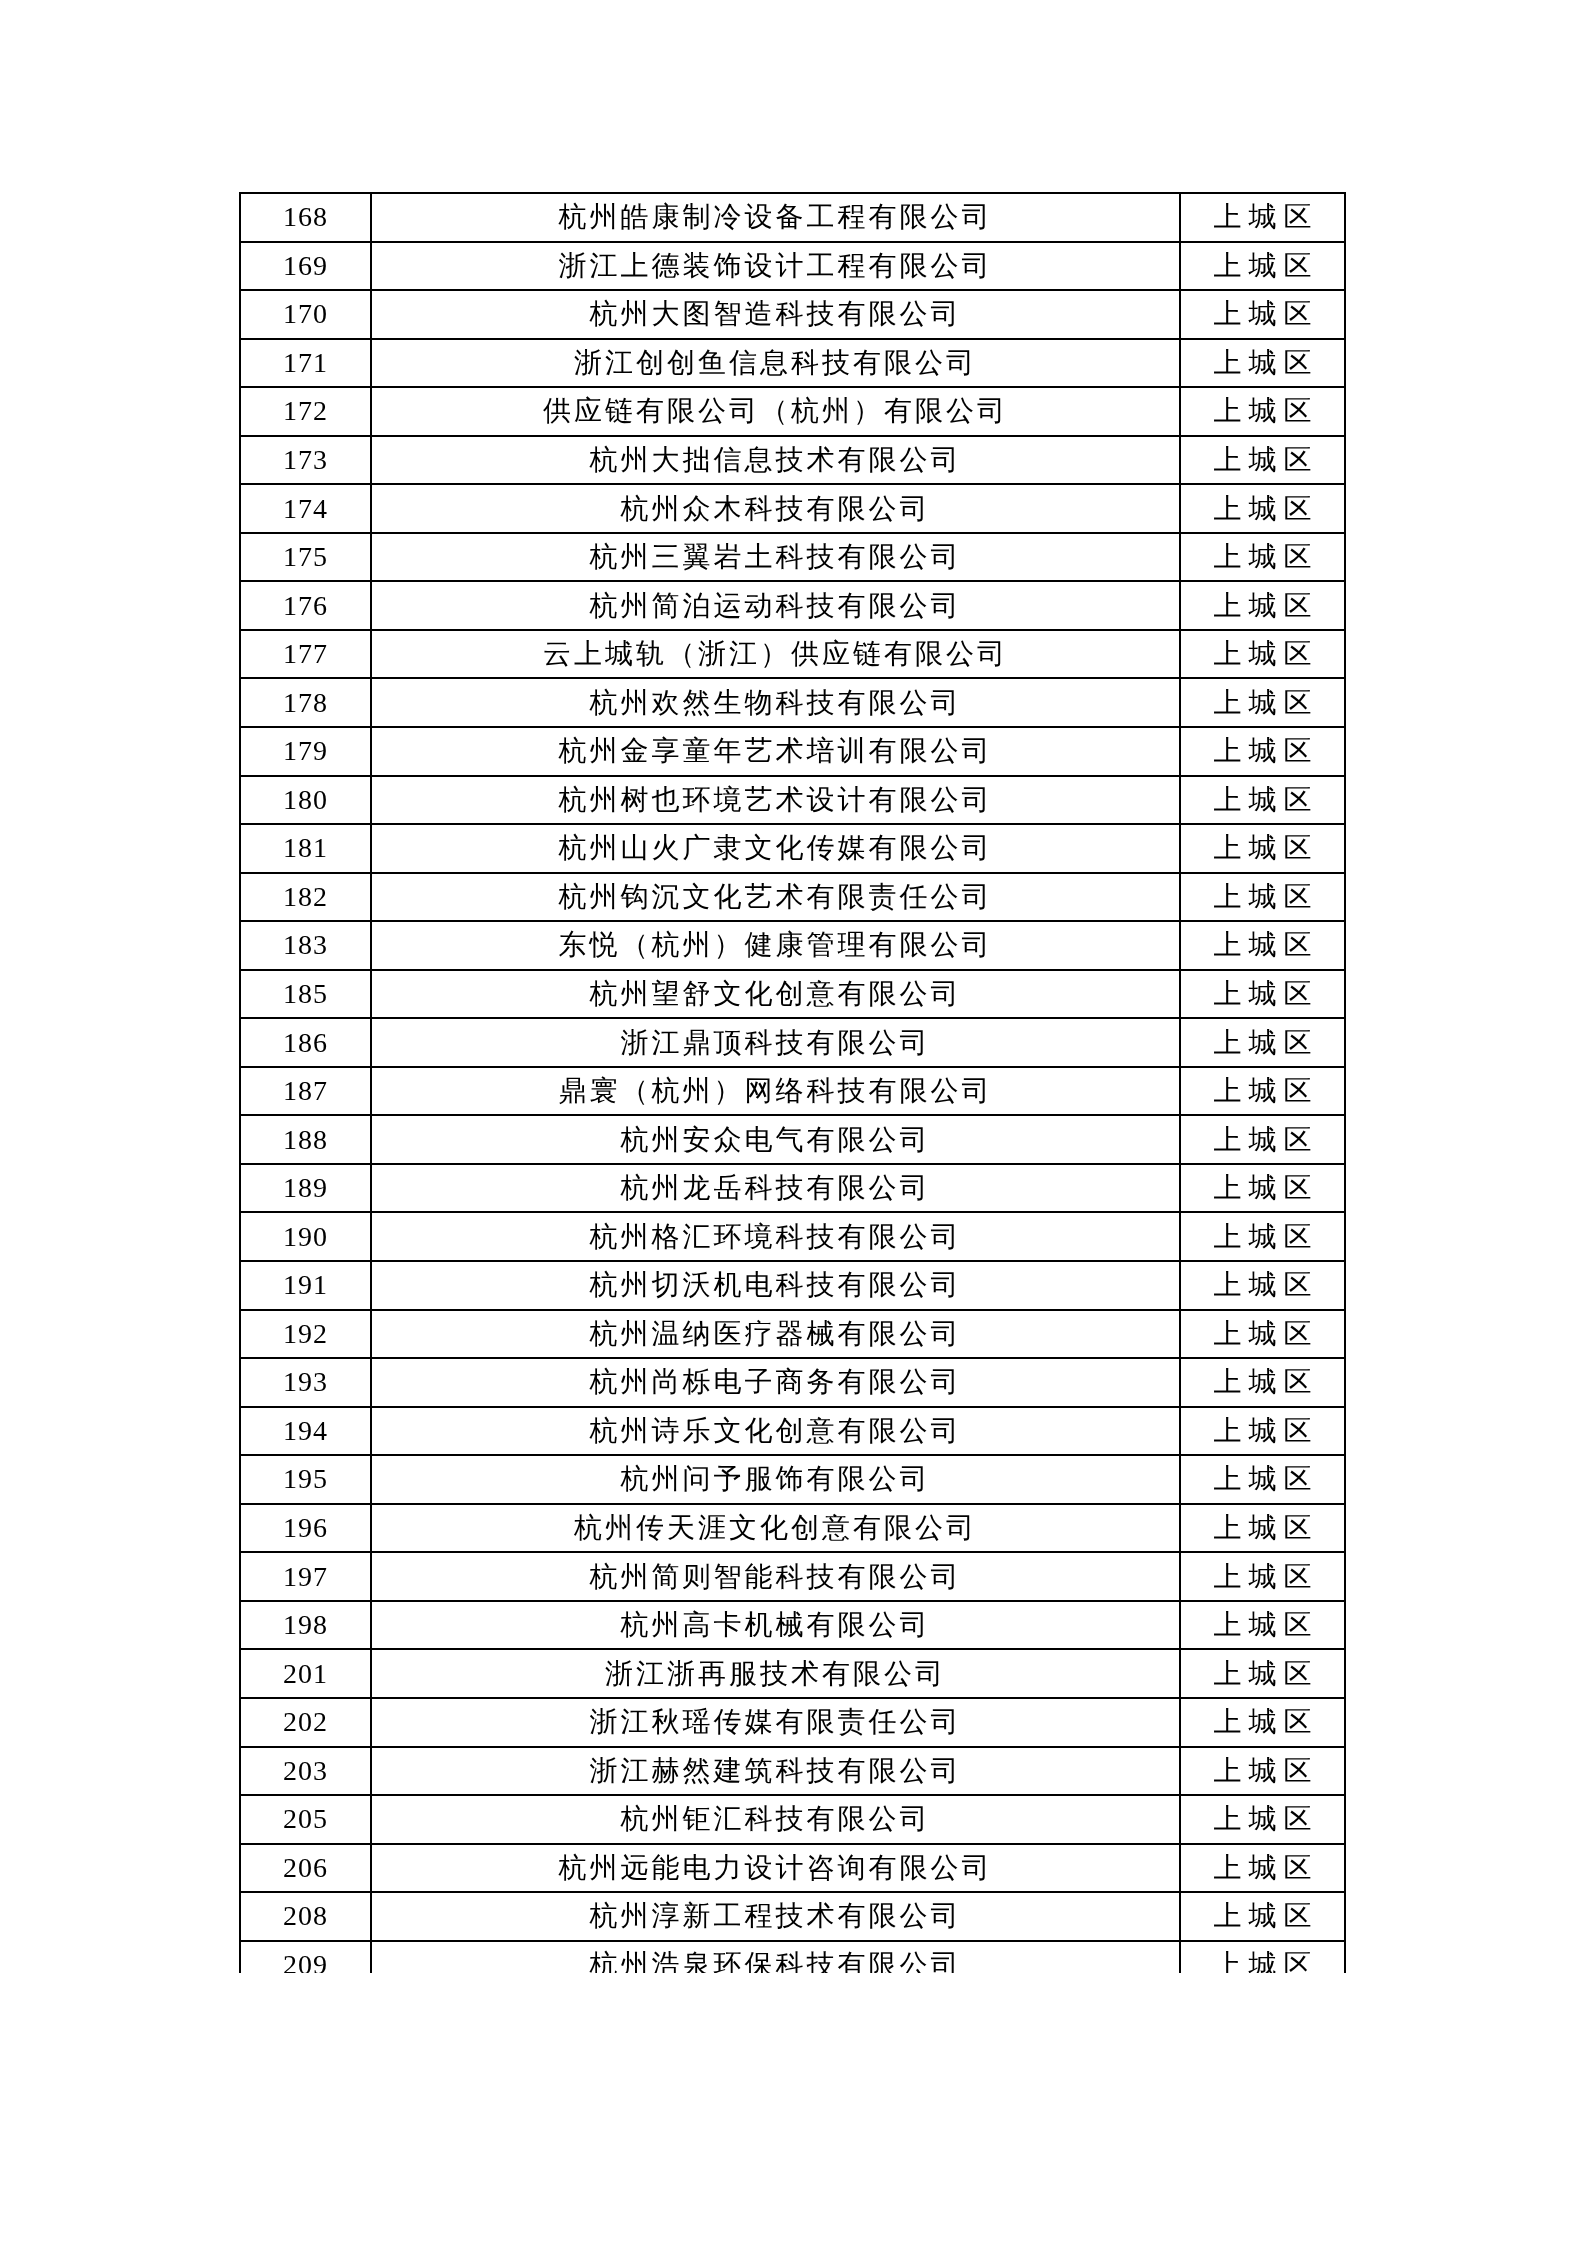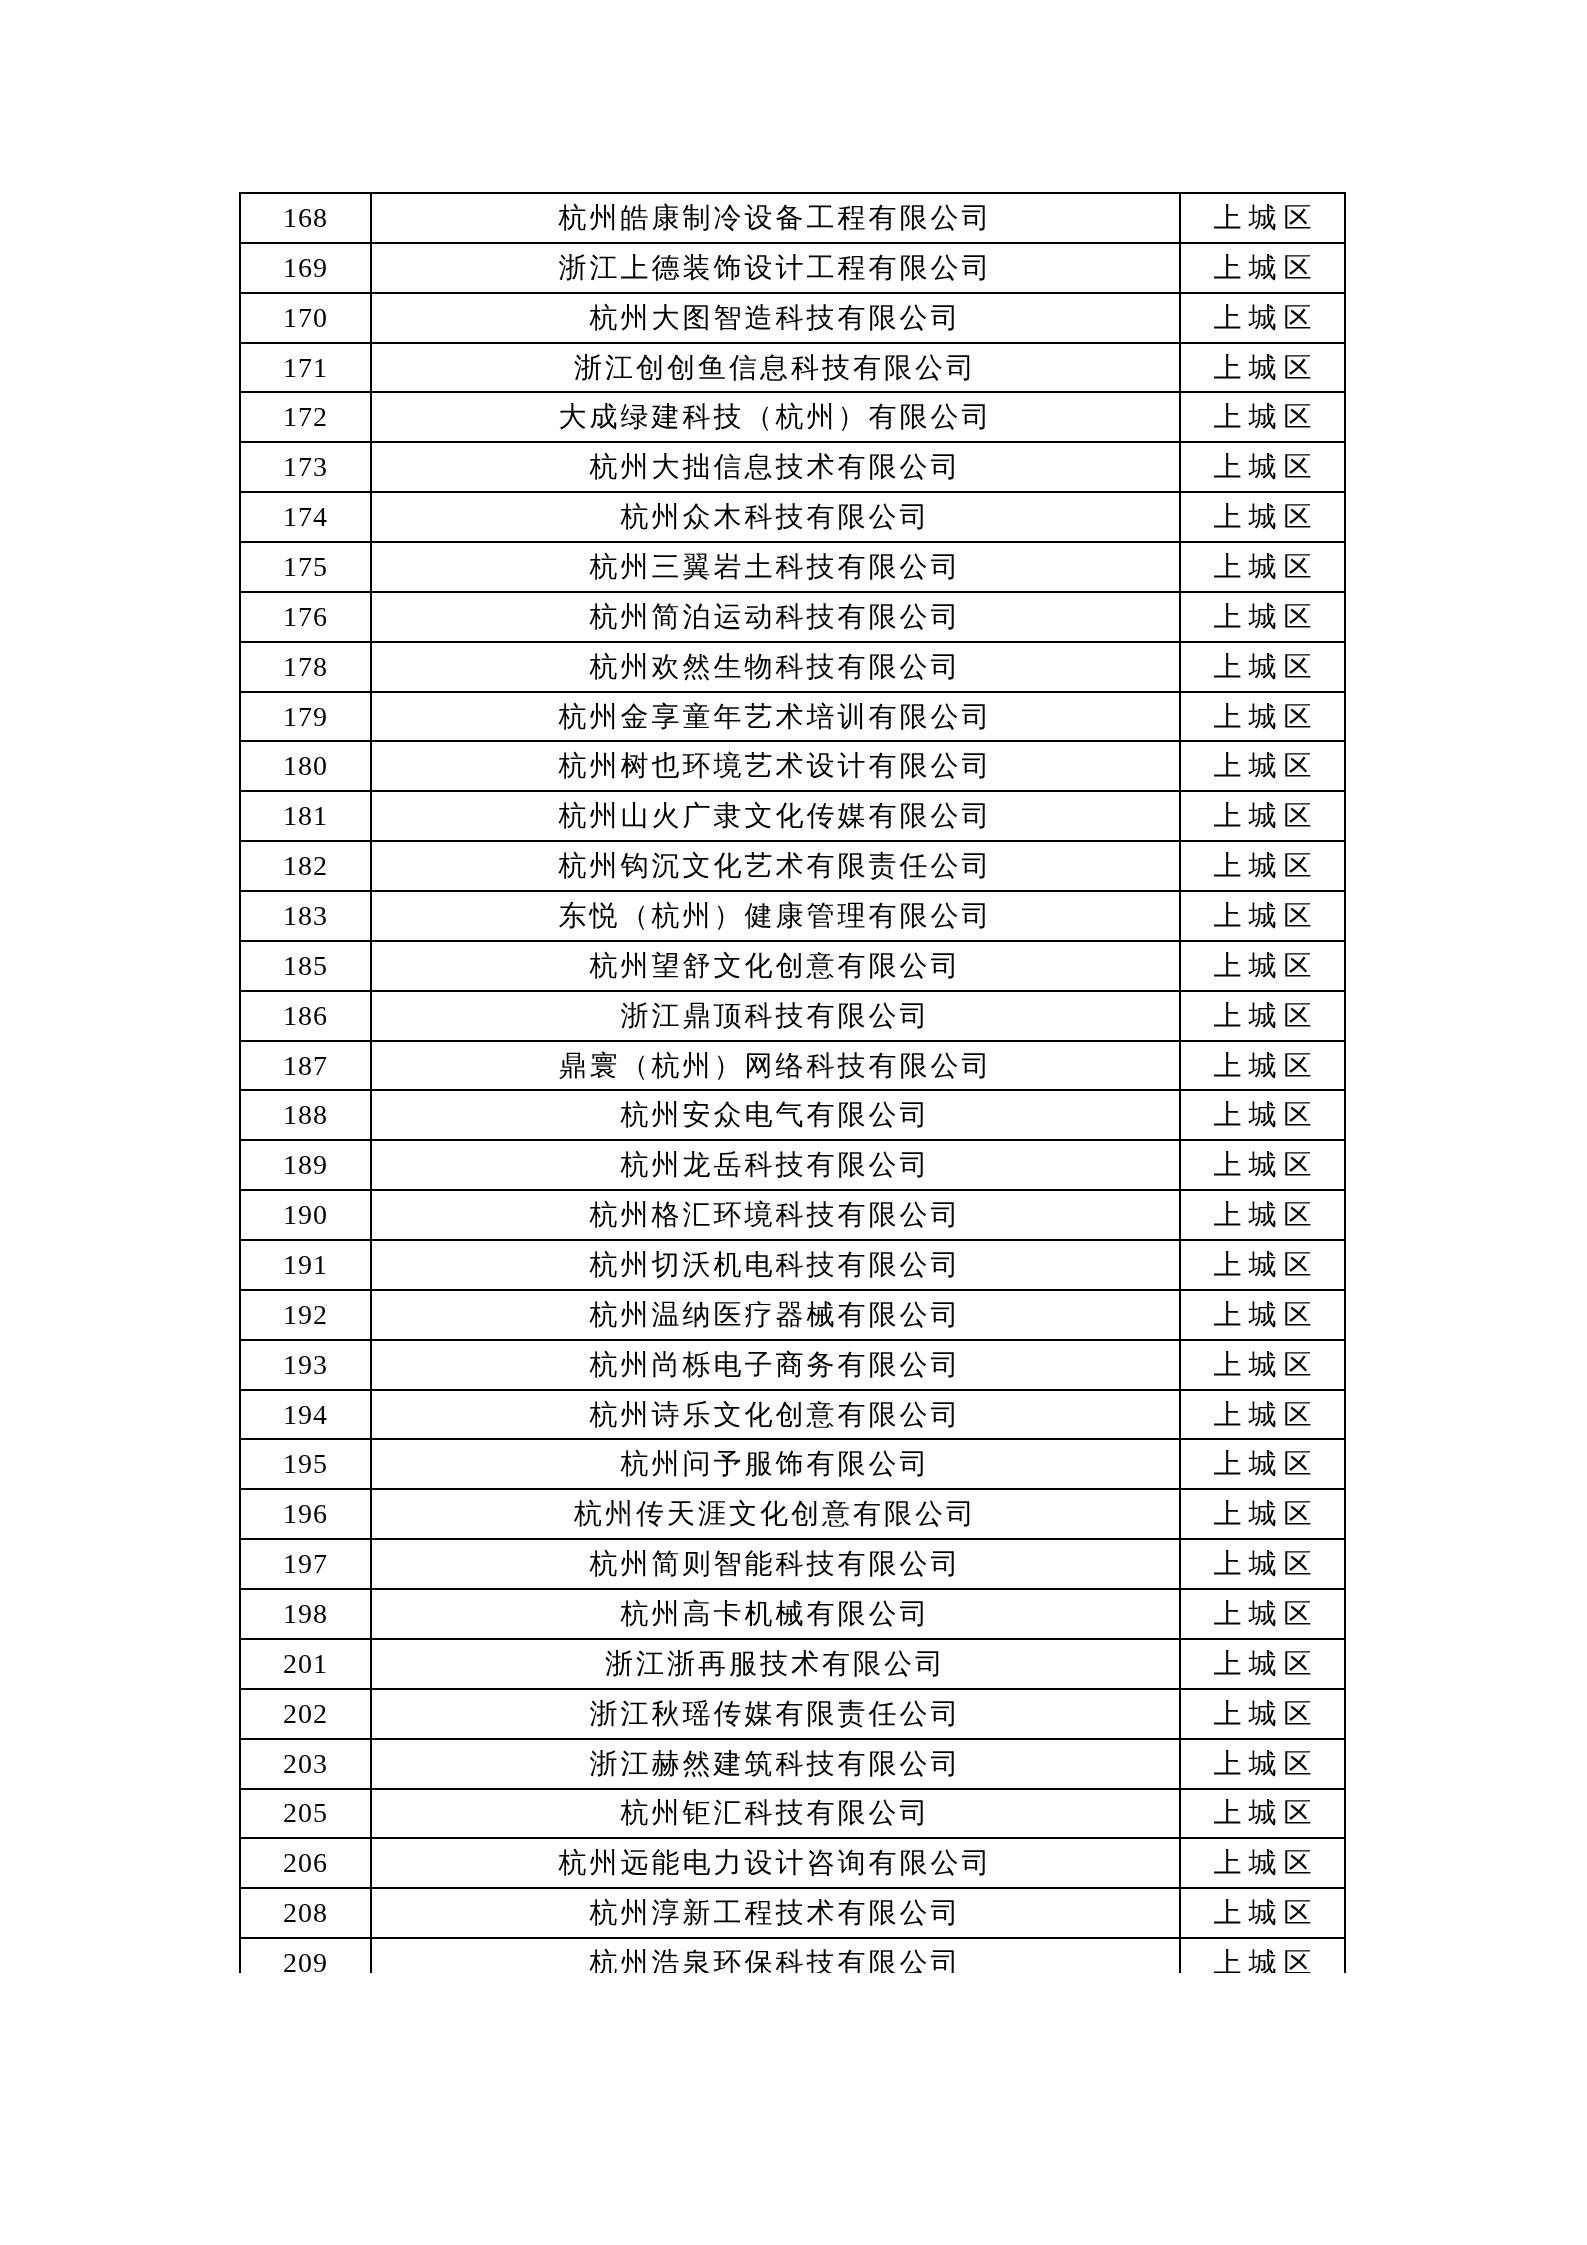--- a/index.html
+++ b/index.html
@@ -114,21 +114,21 @@
     <td class="cell-company">
       <span class="company-text">浙江创创鱼信息科技有限公司</span>
     </td>
     <td class="cell-district">
       <span class="district-text">上城区</span>
     </td>
   </tr>
         <tr>
     <td class="cell-no">172</td>
     <td class="cell-company">
-      <span class="company-text">大成绿建科技（杭州）有限公司</span>
+      <span class="company-text">供应链有限公司（杭州）有限公司</span>
     </td>
     <td class="cell-district">
       <span class="district-text">上城区</span>
     </td>
   </tr>
         <tr>
     <td class="cell-no">173</td>
     <td class="cell-company">
       <span class="company-text">杭州大拙信息技术有限公司</span>
     </td>
@@ -151,20 +151,29 @@
       <span class="company-text">杭州三翼岩土科技有限公司</span>
     </td>
     <td class="cell-district">
       <span class="district-text">上城区</span>
     </td>
   </tr>
         <tr>
     <td class="cell-no">176</td>
     <td class="cell-company">
       <span class="company-text">杭州简泊运动科技有限公司</span>
+    </td>
+    <td class="cell-district">
+      <span class="district-text">上城区</span>
+    </td>
+  </tr>
+        <tr>
+    <td class="cell-no">177</td>
+    <td class="cell-company">
+      <span class="company-text">云上城轨（浙江）供应链有限公司</span>
     </td>
     <td class="cell-district">
       <span class="district-text">上城区</span>
     </td>
   </tr>
         <tr>
     <td class="cell-no">178</td>
     <td class="cell-company">
       <span class="company-text">杭州欢然生物科技有限公司</span>
     </td>

